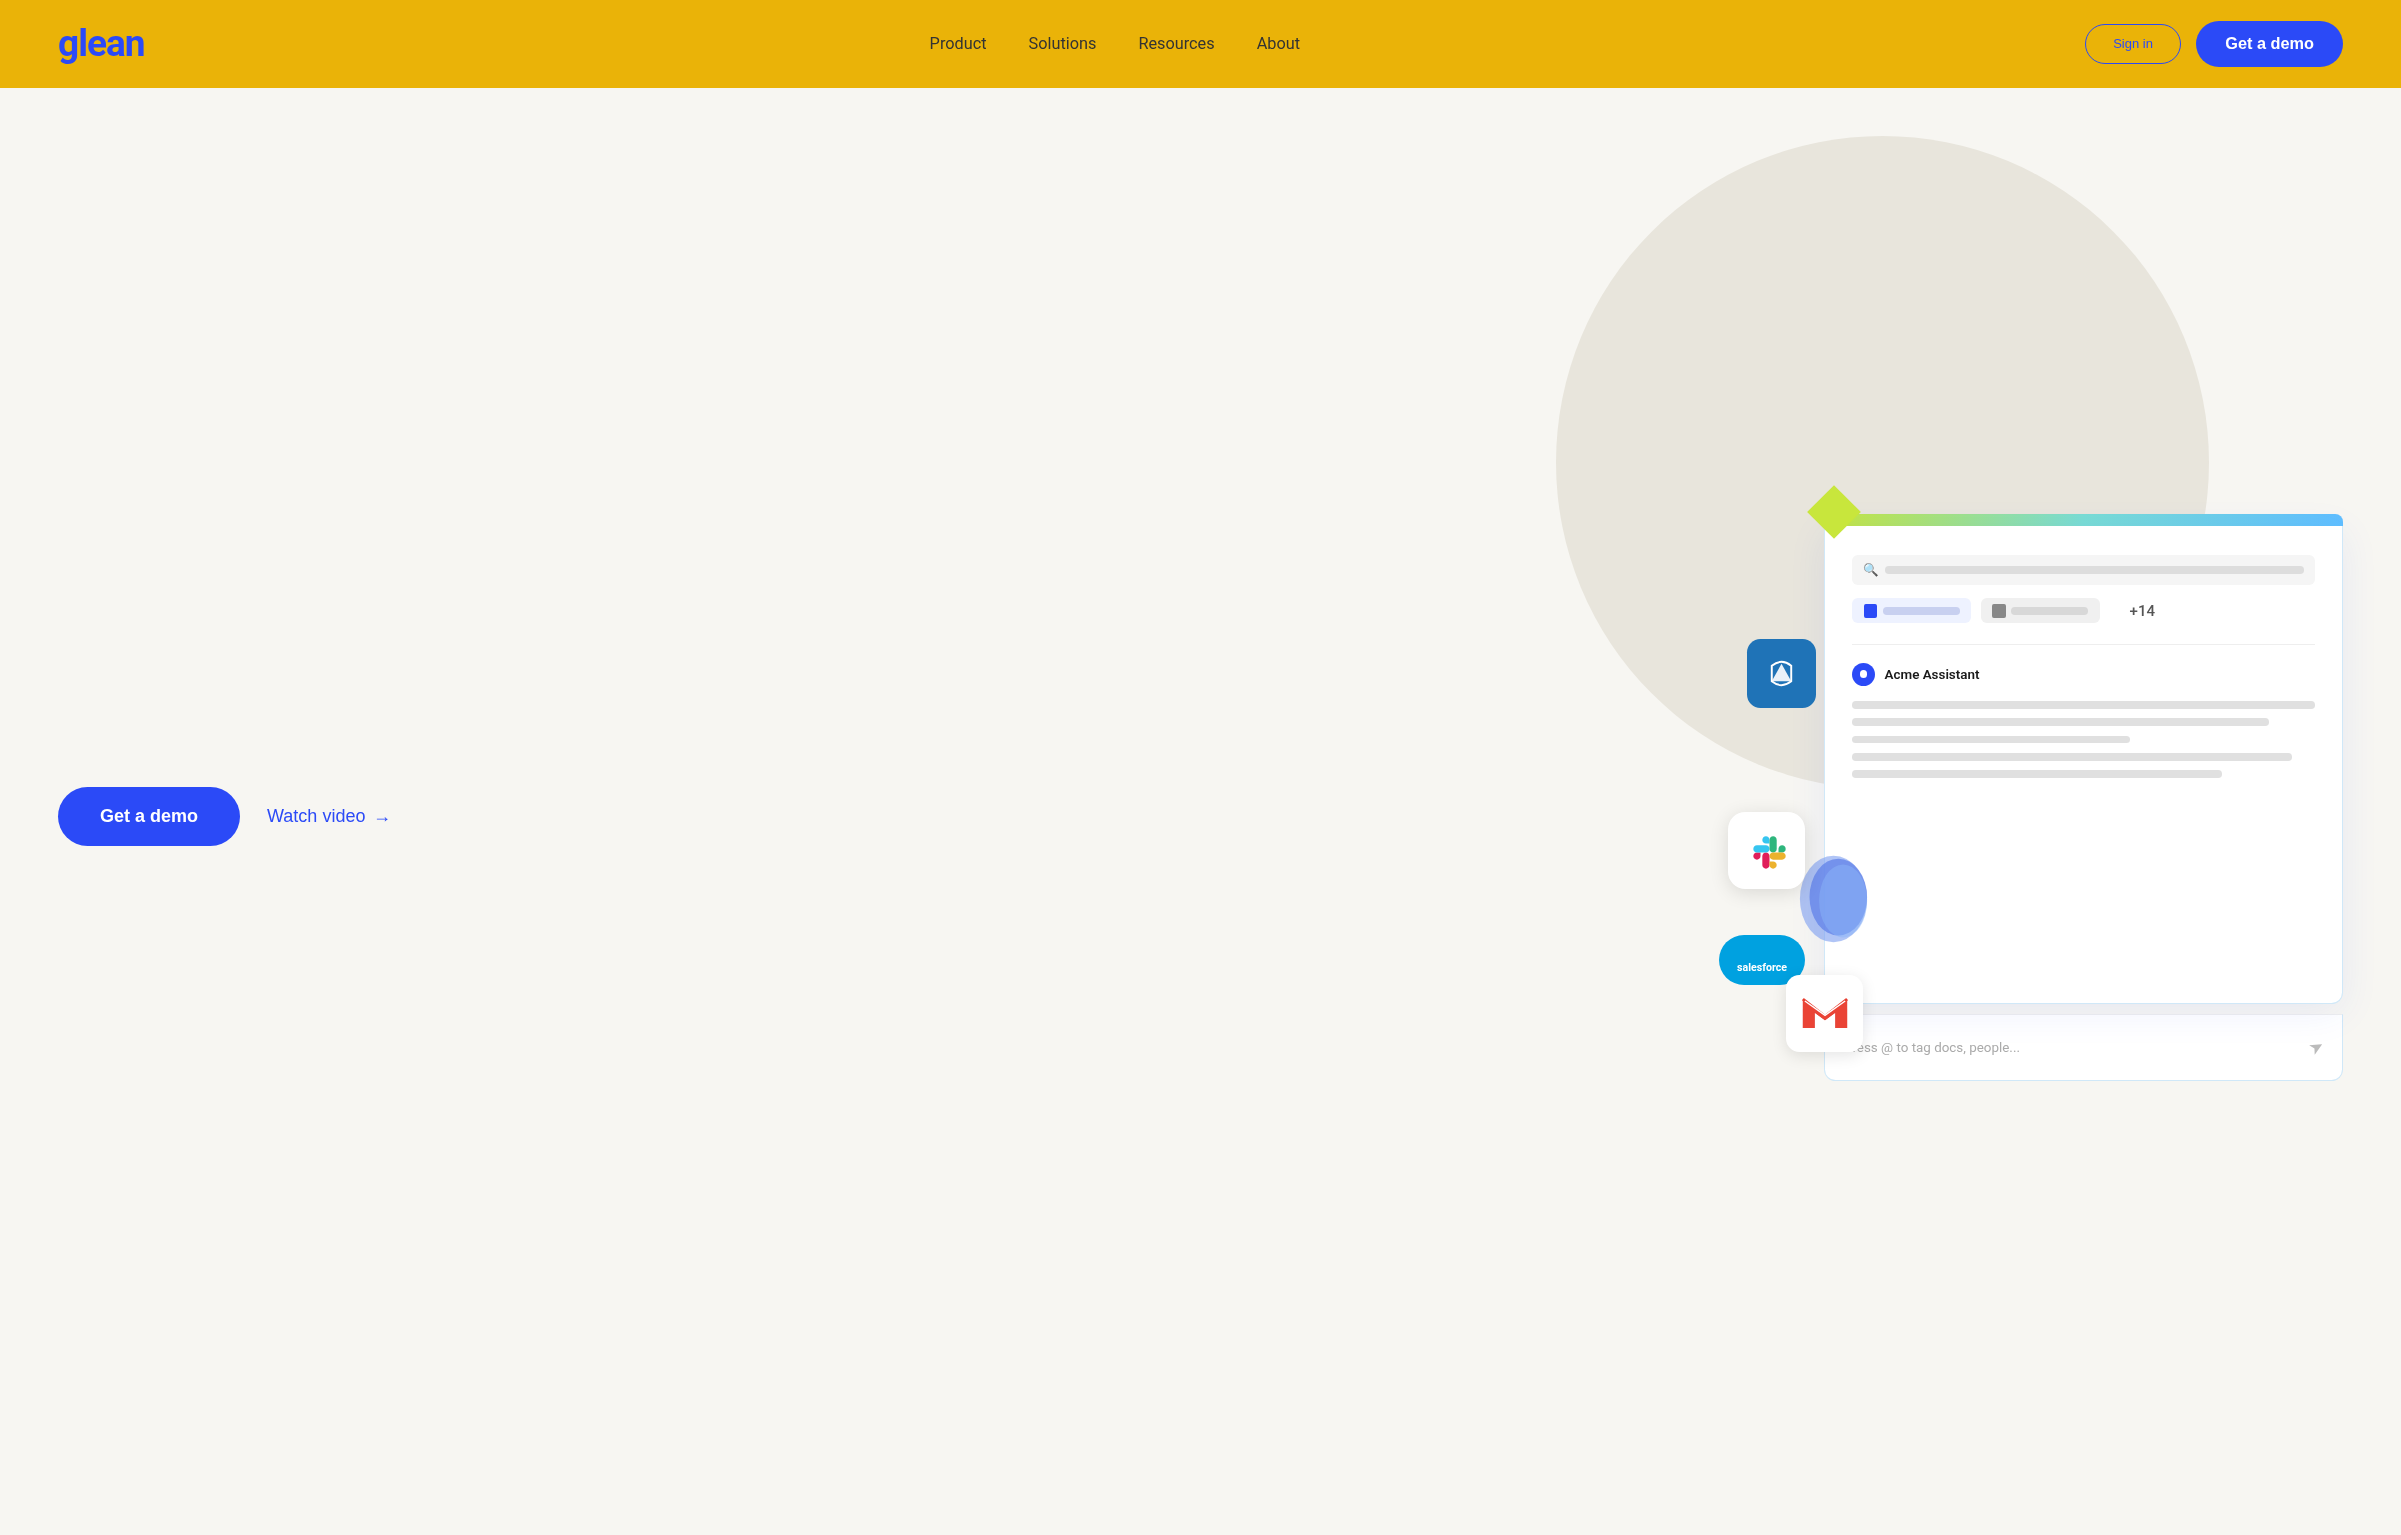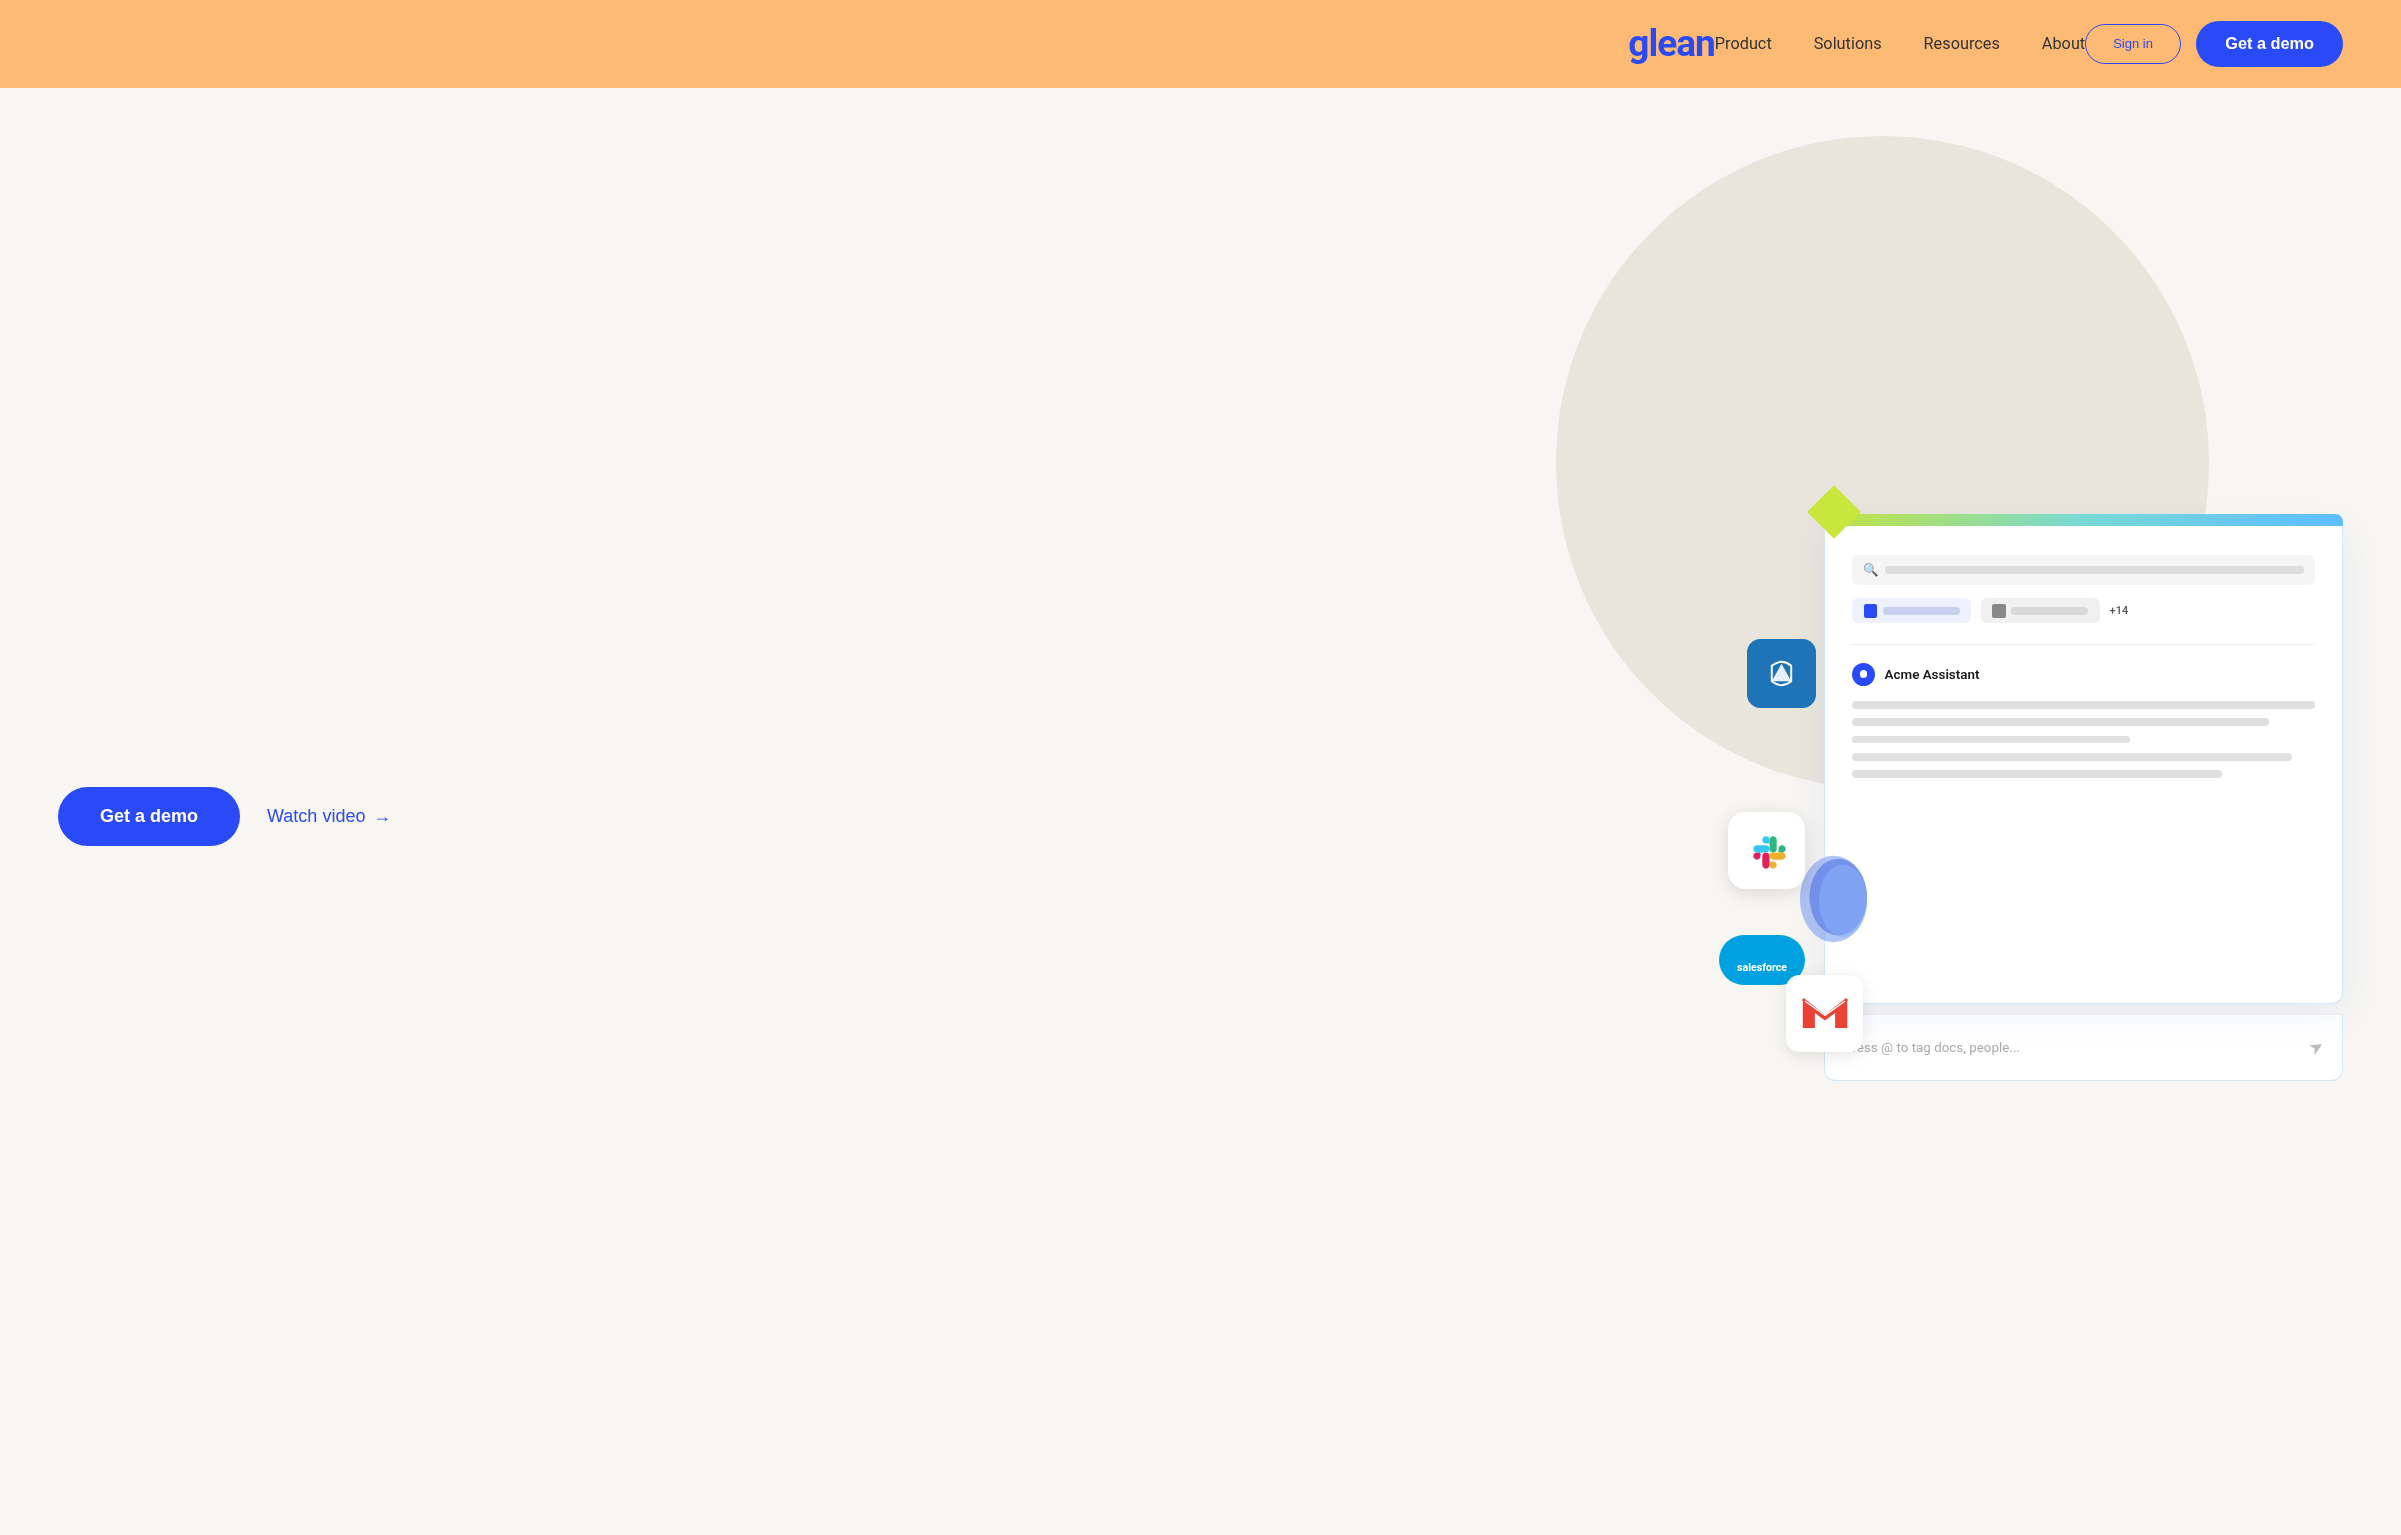--- a/index.html
+++ b/index.html
@@ -7,23 +7,23 @@
       font-family: -apple-system, BlinkMacSystemFont, 'Segoe UI', Roboto, sans-serif;
       background: #f7f6f2;
       min-height: 100vh;
       overflow-x: hidden;
     }
 
     
     nav {
       display: flex;
       align-items: center;
-      justify-content: flex-end;
+      justify-content: space-between;
       padding: 21px 58px;
-      background: #fdba74;
+      background: #eab308;
       position: relative;
       z-index: 10;
     }
     .nav-logo {
       font-size: 37px;
       font-weight: 700;
       color: #2b4af7;
       letter-spacing: -1px;
     }
     .nav-links {
@@ -246,23 +246,24 @@
       background: #c8d0f0;
       border-radius: 3.8px;
     }
     .chip-line-gray {
       height: 7.7px;
       width: 77px;
       background: #d8d8d8;
       border-radius: 3.8px;
     }
     .chip-plus {
-      font-size: 11px;
+      font-size: 15px;
       color: #555;
       font-weight: 500;
+      margin-left: 20px;
     }
 
     .divider-line {
       height: 1px;
       background: #eee;
       margin-bottom: 17.3px;
     }
 
     .assistant-row {
       display: flex;

